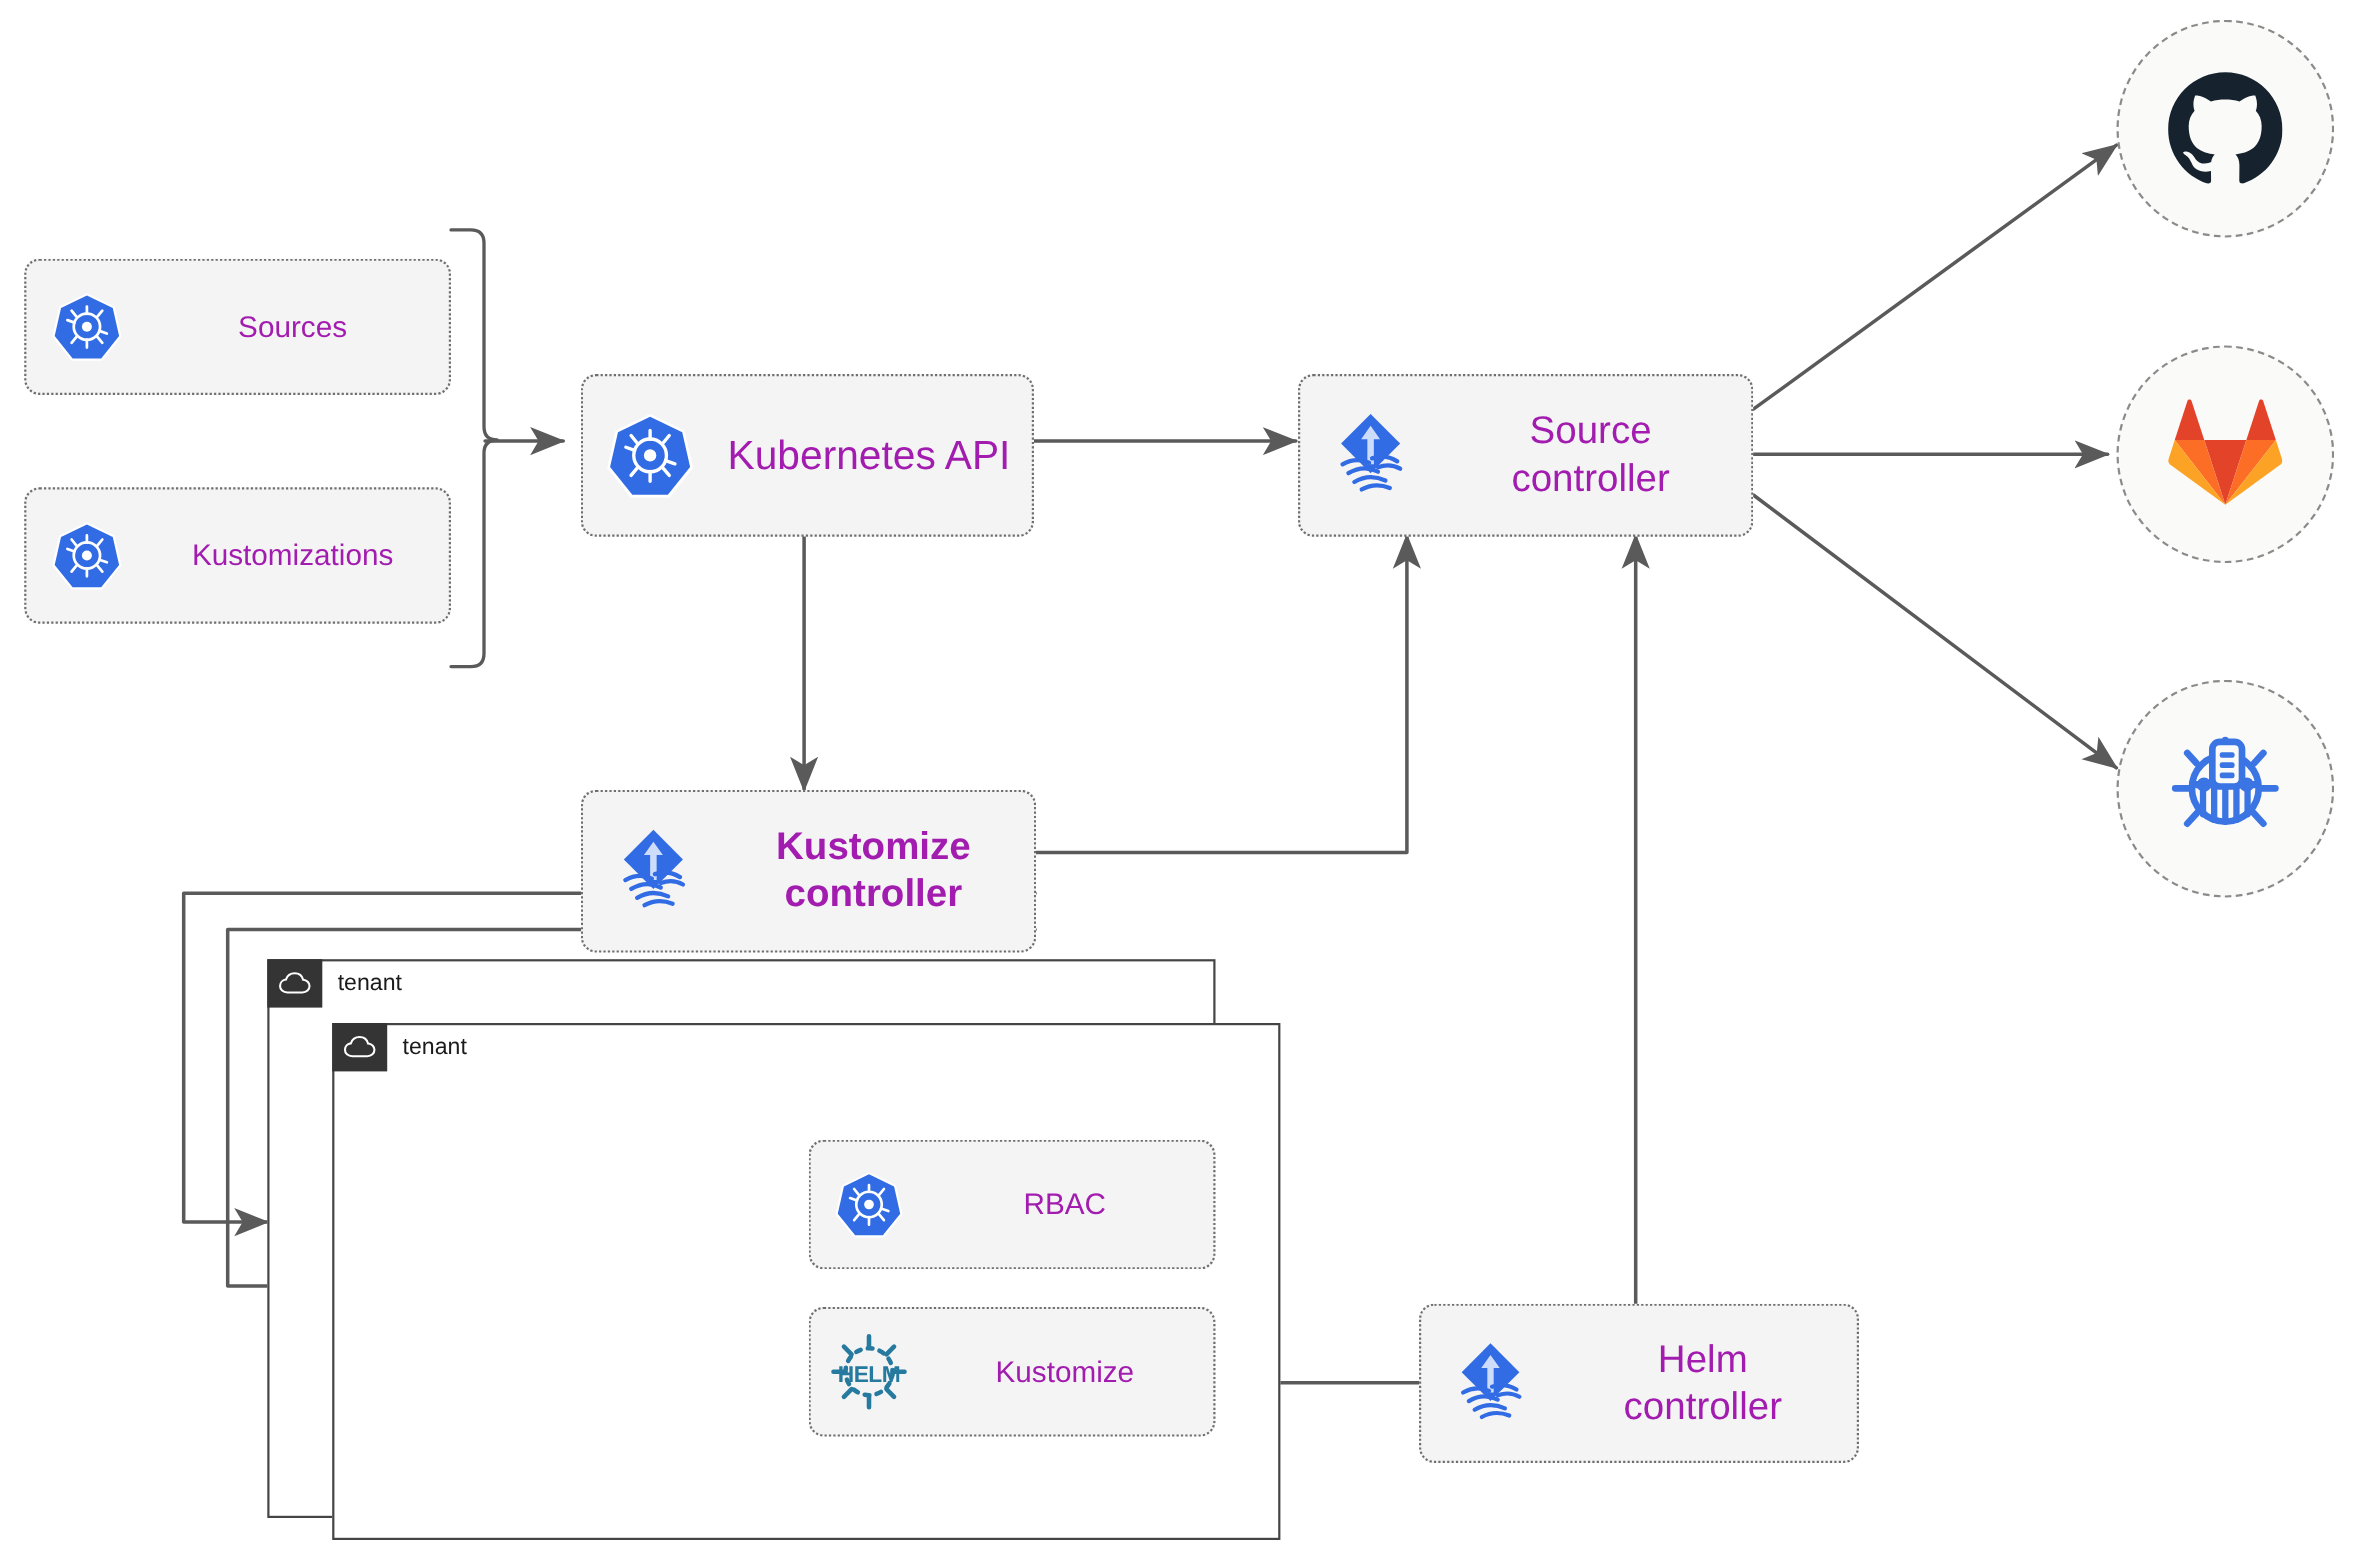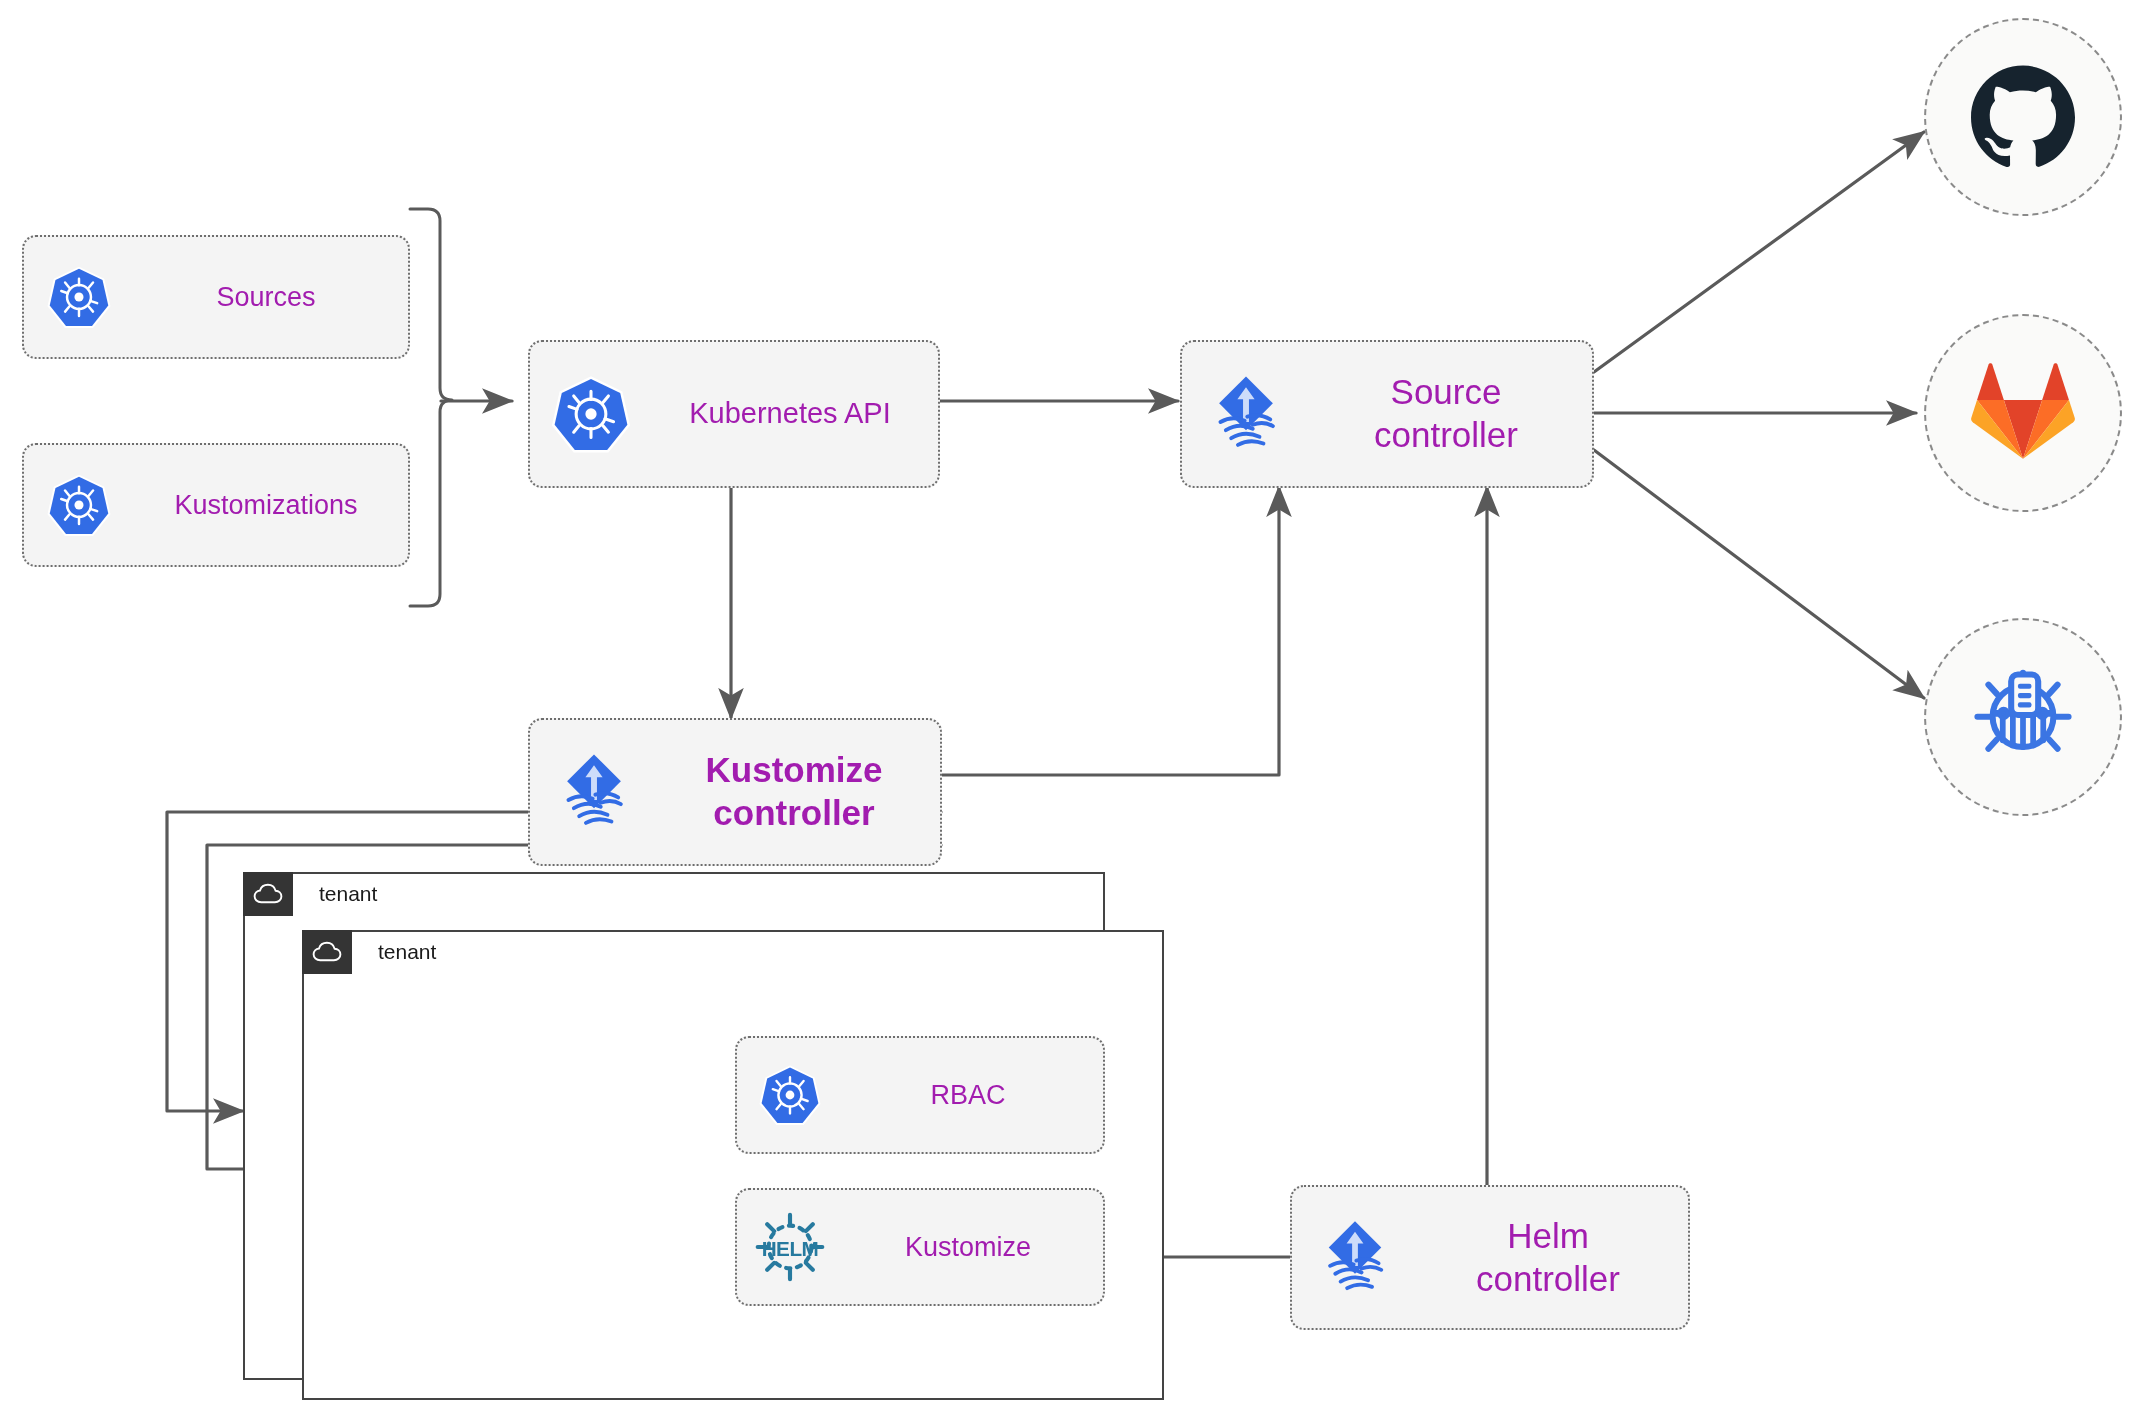--- a/index.html
+++ b/index.html
@@ -76,28 +76,28 @@
   }
   .tenant-tab .tab-ico {
     width: 50px;
     height: 44px;
     background: #343434;
     display: flex;
     align-items: center;
     justify-content: center;
   }
   .tenant-tab .tab-lbl {
-    padding-left: 26px;
+    padding-left: 14px;
     font-size: 21px;
     color: #1b1b1b;
   }
 
   .k8s-label { font-size: 27px; }
   .ctrl-label { font-size: 35px; }
-  .api-label { font-size: 29px; }
+  .api-label { font-size: 37px; }
 </style>
 </head>
 <body>
 
 <div id="canvas">
 
   <svg id="edges" viewBox="0 0 2144 1407" xmlns="http://www.w3.org/2000/svg">
     <defs>
       <marker id="ah" markerWidth="11" markerHeight="11" refX="9.4" refY="4.3" orient="auto" markerUnits="strokeWidth">
         <path d="M0,0.3 L10,4.3 L0,8.3 L2.4,4.3 z" fill="#5a5a5a"></path>

